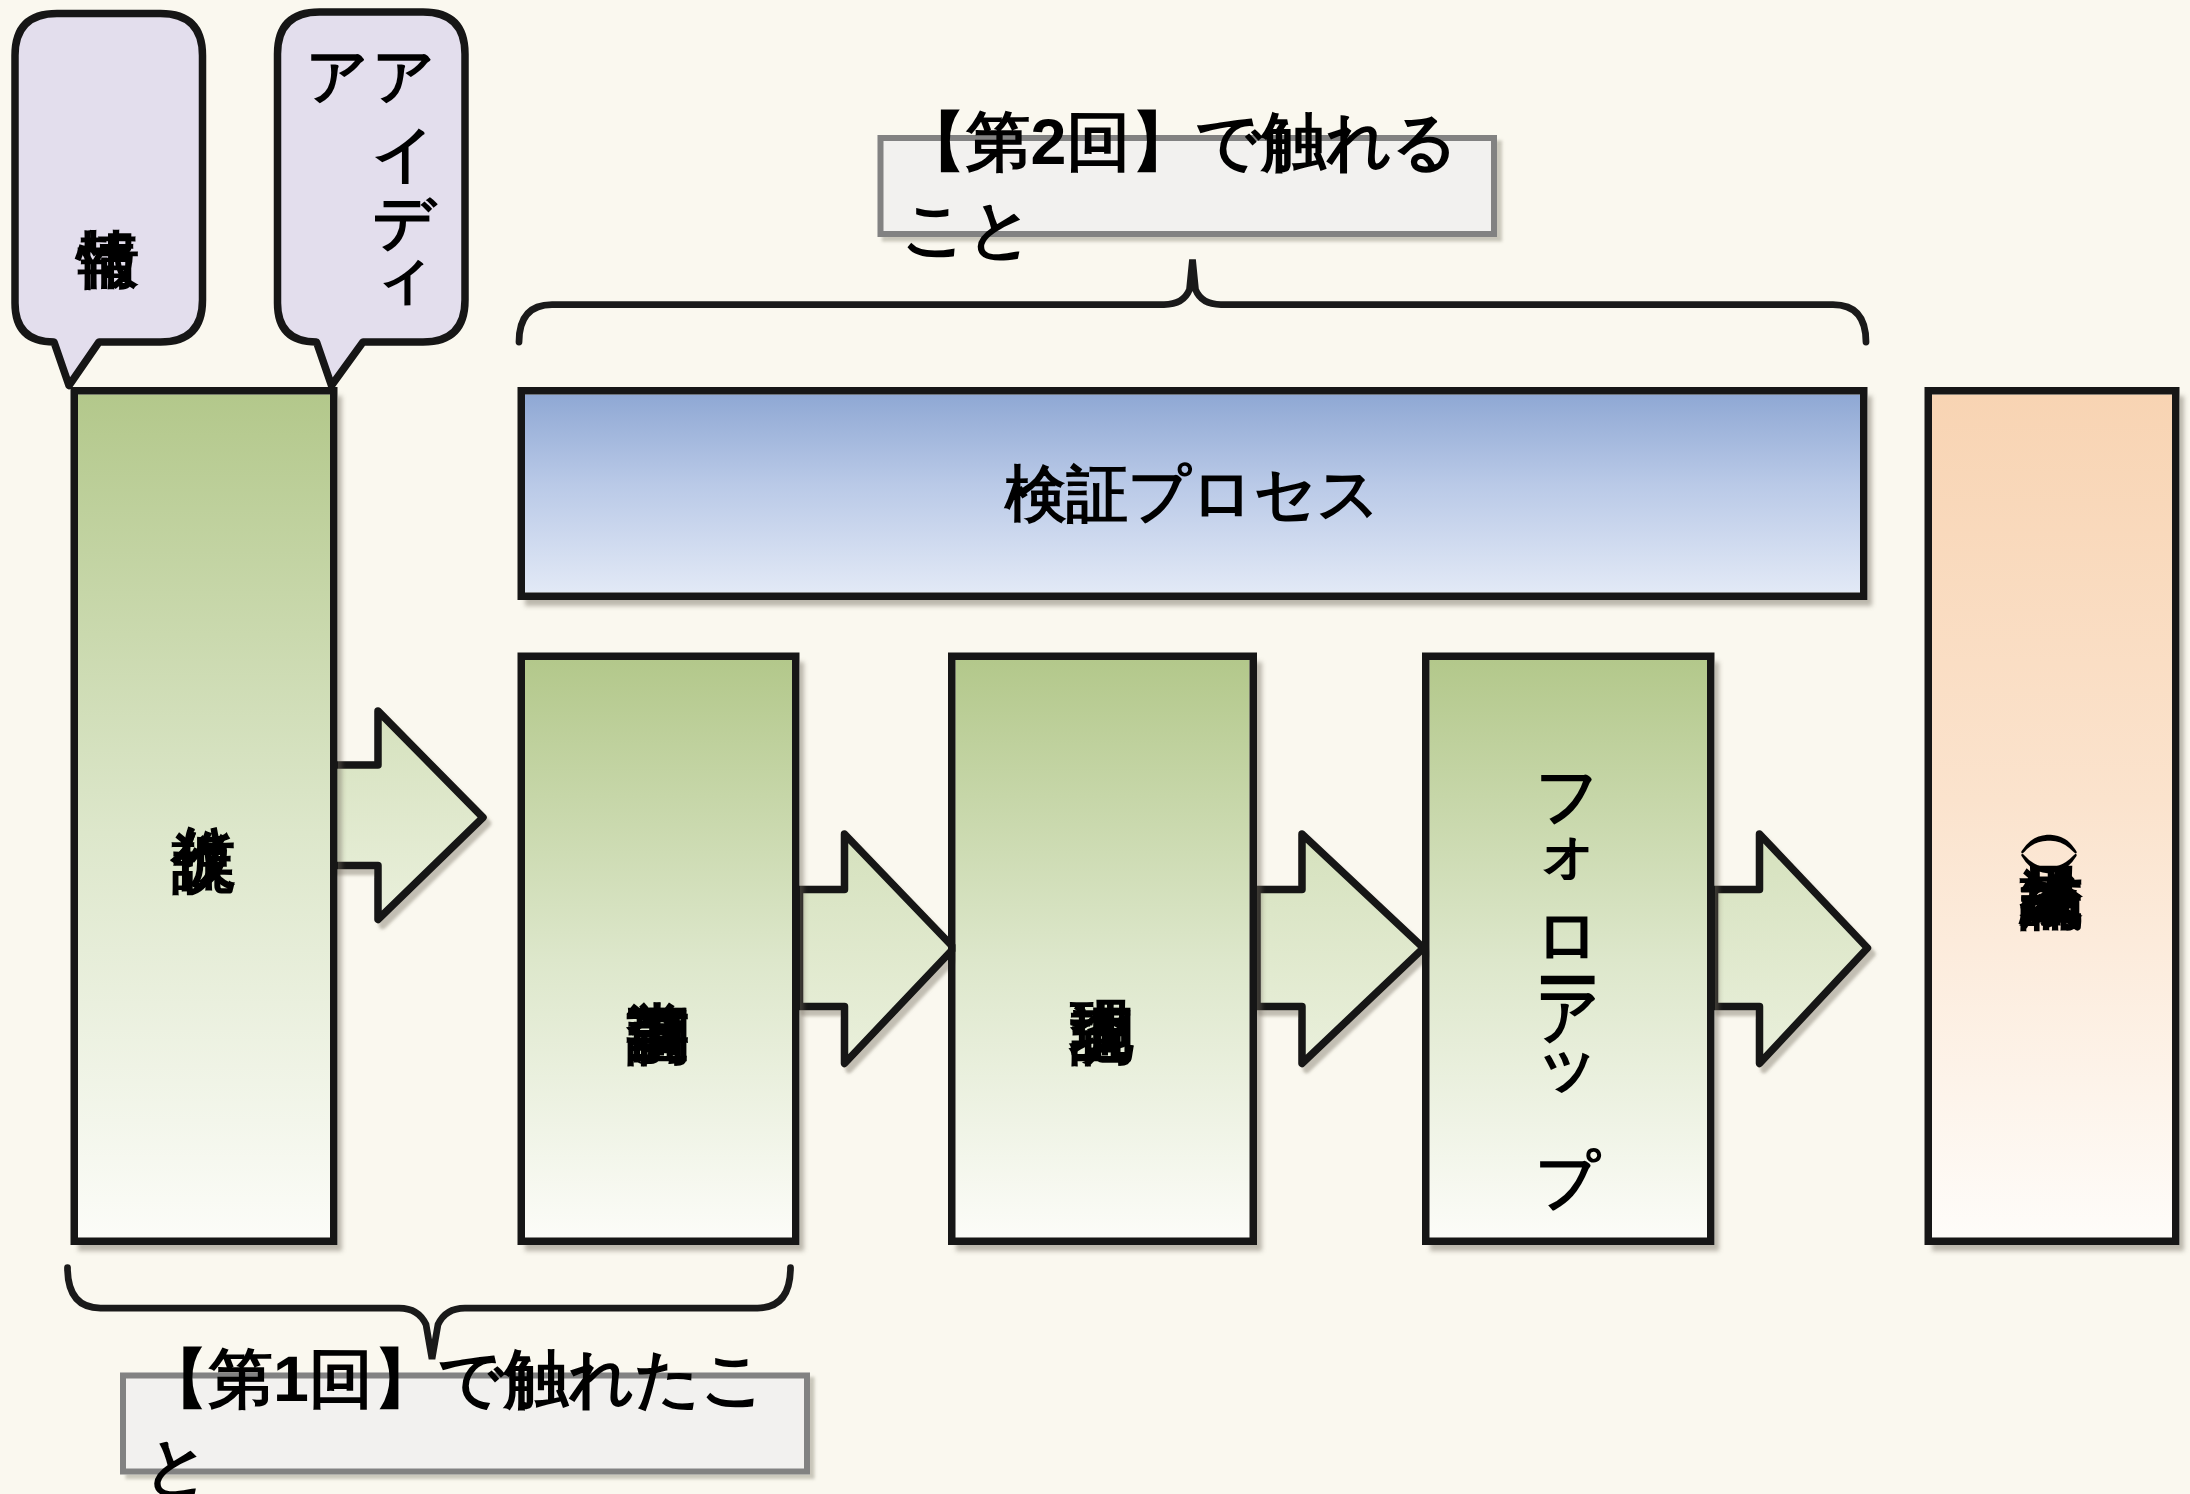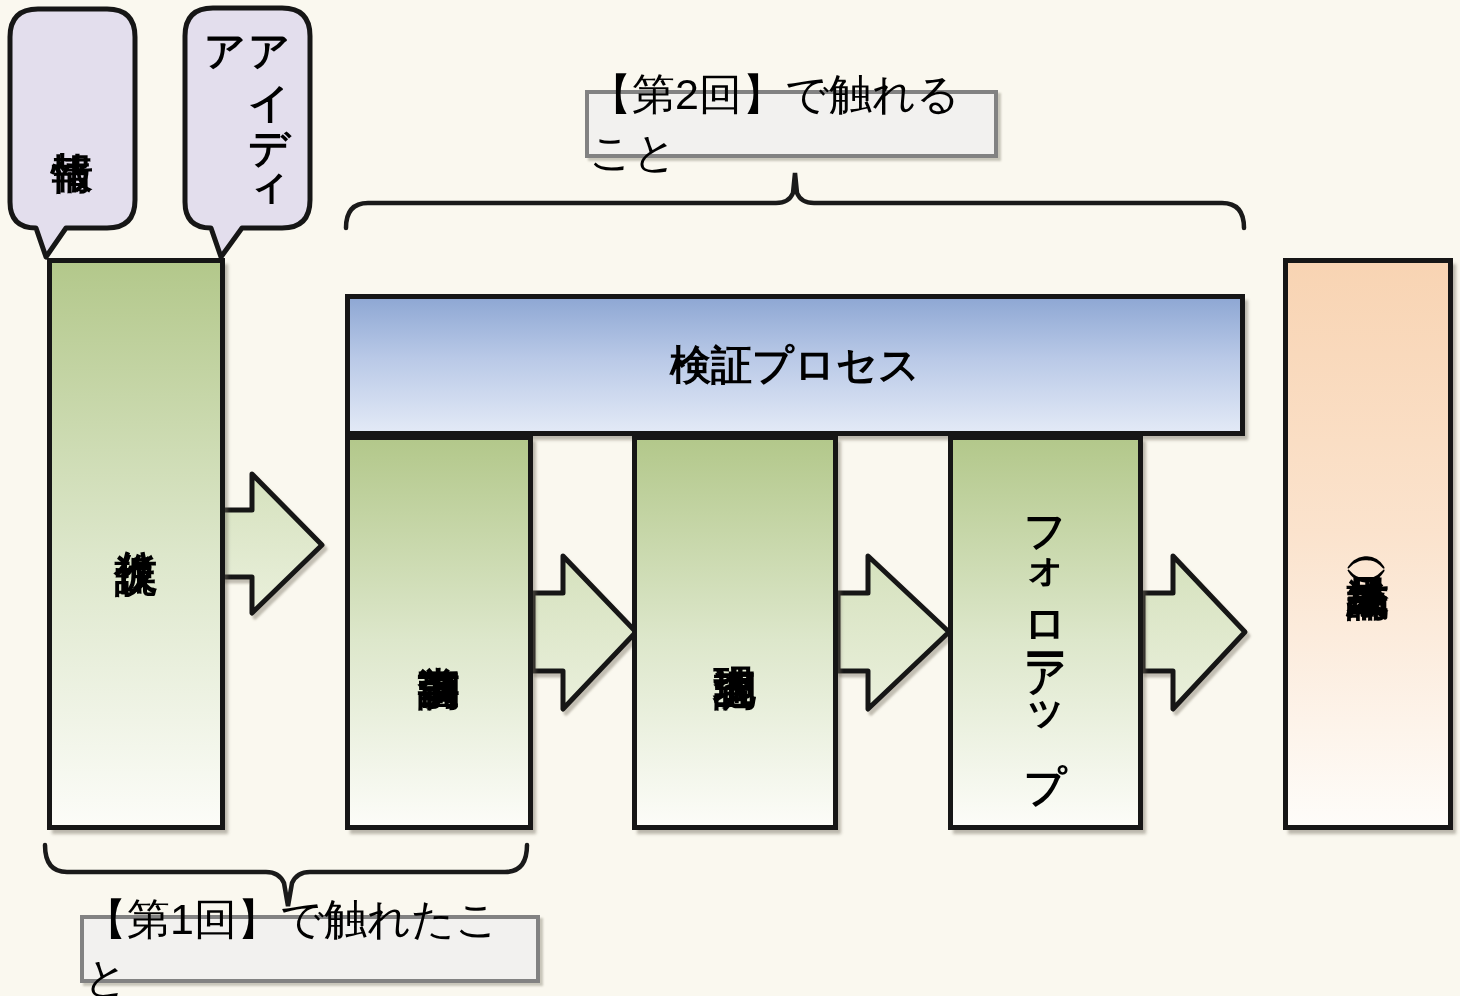--- a/index.html
+++ b/index.html
@@ -5,31 +5,31 @@
   html,body{margin:0;padding:0;}
   body{font-family:"Liberation Sans", sans-serif;}
   .stage{position:relative;width:1460px;height:996px;background:#faf8ef;overflow:hidden;}
   .stage svg{position:absolute;left:0;top:0;}
   .box{position:absolute;box-sizing:border-box;border:5px solid #161616;
        display:flex;align-items:center;justify-content:center;
        font-weight:bold;color:#000;
        box-shadow:4px 5px 3px -1px rgba(110,105,90,.45);}
   .vtext{writing-mode:vertical-rl;text-orientation:mixed;line-height:1.08;}
   .green{background:linear-gradient(180deg,#b3c88b 0%,#dde7cb 52%,#fcfcf8 100%);}
-  .blue{background:linear-gradient(180deg,#8fa8d4 0%,#b9c9e7 45%,#e2e9f6 100%);margin-top:36px;}
+  .blue{background:linear-gradient(180deg,#8fa8d4 0%,#b9c9e7 45%,#e2e9f6 100%);}
   .orange{background:linear-gradient(180deg,#f8d4b3 0%,#fbe3cd 48%,#fefcf9 100%);}
   .hypothesis{left:47px;top:258px;width:178px;height:572px;font-size:42px;}
   .verify{left:345px;top:258px;width:900px;height:142px;font-size:41px;}
   .step1{left:345px;top:435px;width:188px;height:395px;font-size:42px;}
   .step2{left:632px;top:435px;width:206px;height:395px;font-size:42px;}
   .step3{left:948px;top:435px;width:195px;height:395px;font-size:42px;}
   .conclusion{left:1283px;top:258px;width:170px;height:572px;font-size:42px;}
   .note{position:absolute;box-sizing:border-box;border:4px solid #828282;background:#f2f1ef;
-        display:flex;align-items:center;justify-content:center;font-weight:normal;font-size:43px;
-        color:#000;box-shadow:3px 3px 2px rgba(110,105,90,.35);}
+        display:flex;align-items:center;justify-content:center;font-weight:bold;font-size:43px;
+        color:#000;box-shadow:3px 3px 2px rgba(110,105,90,.35);padding-left:12px;}
   .note-part2{left:585px;top:90px;width:413px;height:68px;}
   .note-part1{left:80px;top:915px;width:460px;height:68px;}
   .bubble-text{position:absolute;display:flex;align-items:center;justify-content:center;
         font-weight:bold;font-size:41px;color:#000;}
   .bubble-text.info{left:10px;top:9px;width:125px;height:219px;}
   .bubble-text.idea{left:185px;top:8px;width:125px;height:220px;}
 </style>
 </head>
 <body>
 

